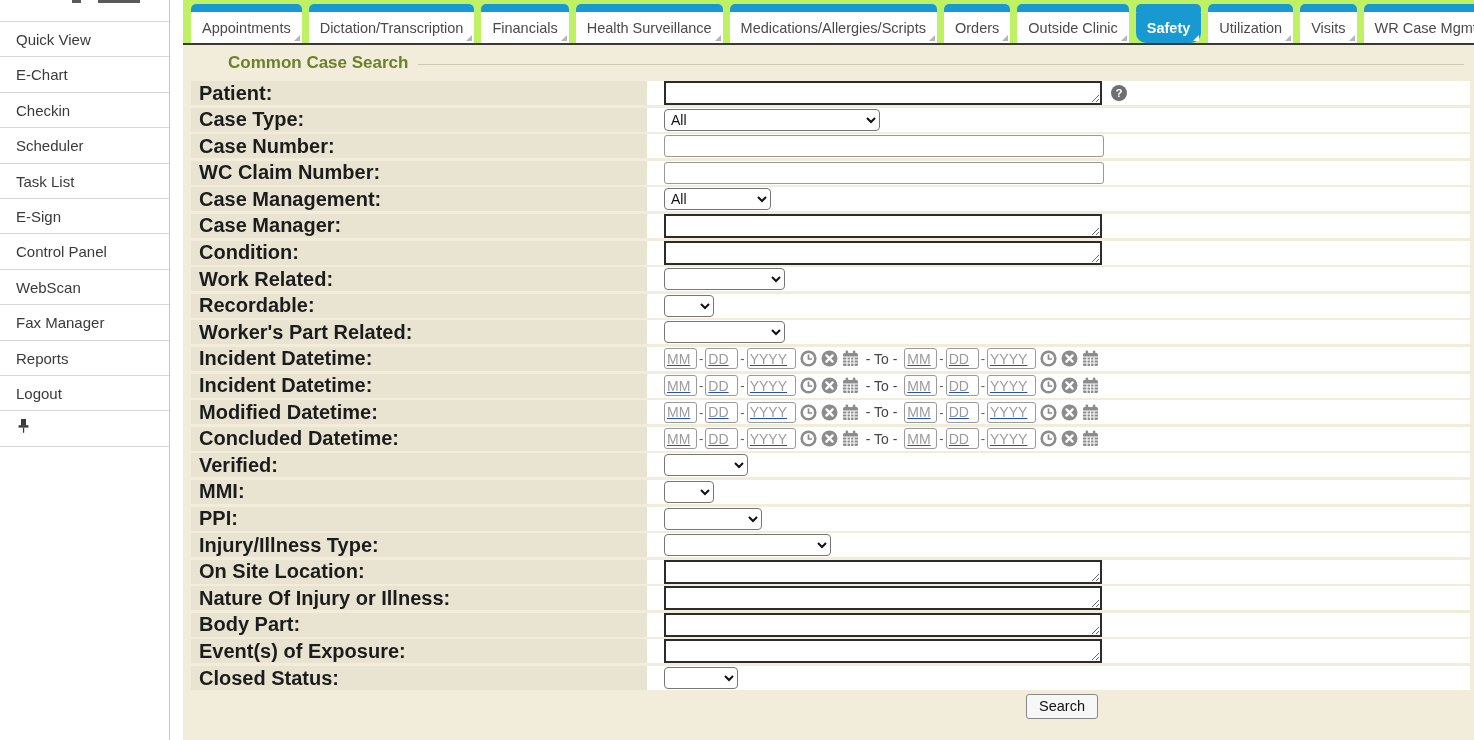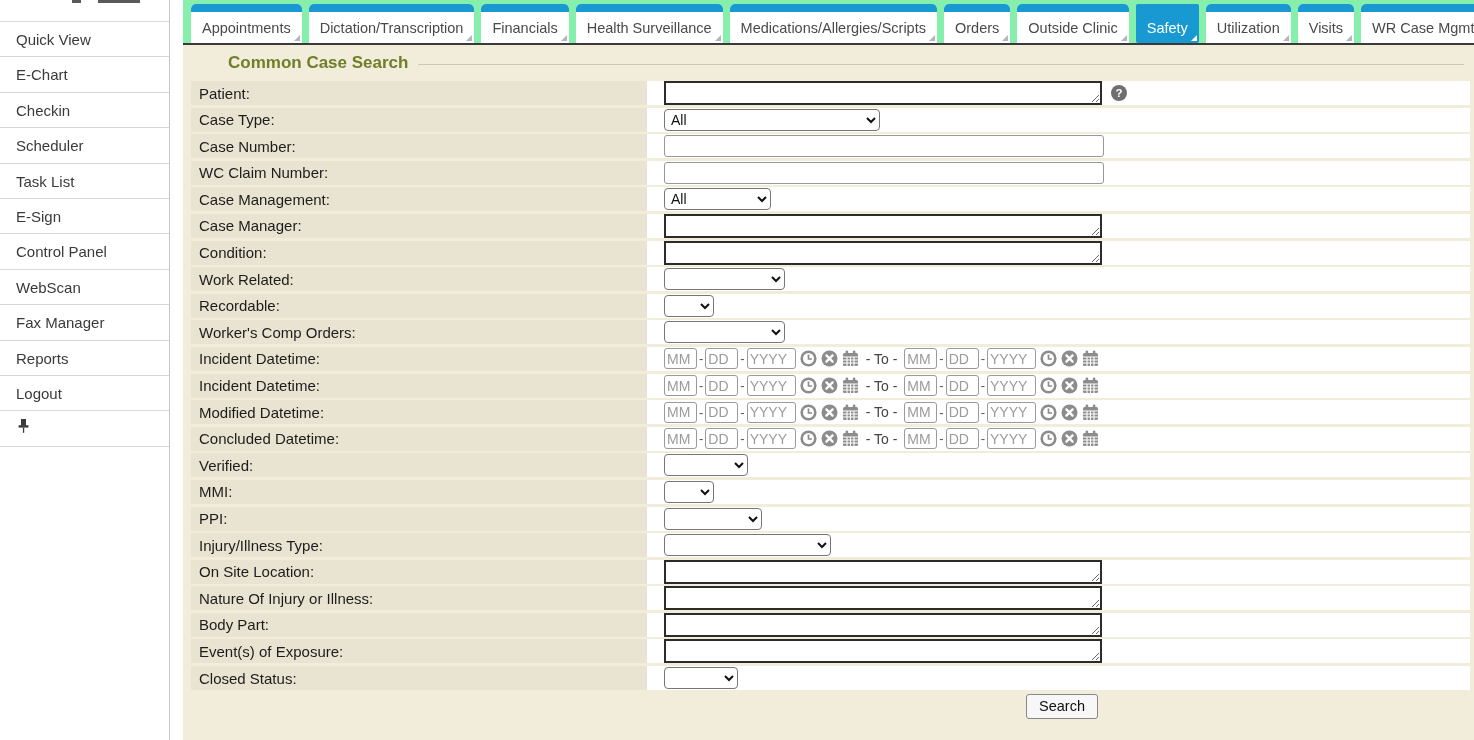--- a/index.html
+++ b/index.html
@@ -15,52 +15,52 @@
   .sidebar{width:170px;flex:0 0 170px;background:#fff;border-right:1px solid #c6c6c6;}
   .sidebar-frag{height:22px;border-bottom:1px solid #d8d8d8;position:relative;overflow:hidden;}
   .frag-a{position:absolute;top:0;left:72px;width:9px;height:3px;background:#5a5a5a;}
   .frag-b{position:absolute;top:0;left:98px;width:42px;height:3px;background:#5a5a5a;}
   .sidebar-item{height:35.4px;line-height:35.4px;padding-left:16px;border-bottom:1px solid #d8d8d8;
     font-size:15px;color:#3a3a3a;cursor:pointer;white-space:nowrap;overflow:hidden;}
   .sidebar-pin{display:flex;align-items:center;}
 
   
   .main{flex:1;display:flex;flex-direction:column;min-width:0;}
-  .tabbar{height:43px;flex:0 0 43px;background:#86efac;display:flex;align-items:flex-end;
+  .tabbar{height:43px;flex:0 0 43px;background:#bef264;display:flex;align-items:flex-end;
     padding-left:8px;overflow:hidden;white-space:nowrap;}
   .tab{flex:0 0 auto;height:39px;background:#fff;border-radius:5px 5px 0 0;margin-right:7px;
     position:relative;display:flex;align-items:center;padding:8px 11px 0 11px;
     font-size:14.5px;color:#4a4a4a;cursor:pointer;}
   .tab::before{content:"";position:absolute;top:0;left:0;right:0;height:8px;
     background:var(--tab-blue);border-radius:5px 5px 0 0;}
   .tab::after{content:"";position:absolute;bottom:2px;right:2px;width:0;height:0;
     border-left:6px solid transparent;border-bottom:6px solid #b5b5b5;}
-  .tab.selected{background:var(--tab-blue);color:#fff;font-weight:normal;border-radius:2px;}
+  .tab.selected{background:var(--tab-blue);color:#fff;font-weight:bold;border-radius:10px;}
   .tab.selected::after{border-bottom-color:#fff;}
   .tab-underline{height:2px;flex:0 0 2px;background:var(--underline);}
 
   
   .content{flex:1;background:var(--content-bg);padding:0 4px 0 8px;overflow:hidden;}
   .form-header{display:flex;align-items:center;height:36px;padding-left:9px;}
   .form-title{font-size:17px;font-weight:bold;color:var(--title-green);white-space:nowrap;margin-left:28px;}
   .header-rule{flex:1;height:1px;background:#ccc8b2;margin:2px 6px 0 10px;}
 
   .row{display:flex;height:24px;margin-bottom:2.6px;}
-  .row-label{flex:0 0 456px;width:456px;background:var(--label-bg);font-size:15px;color:#1c1c1c;
-    display:flex;align-items:center;padding-left:8px;white-space:nowrap;overflow:hidden;}
+  .row-label{flex:0 0 456px;width:456px;background:var(--label-bg);font-size:20px;color:#1c1c1c;
+    display:flex;align-items:center;padding-left:8px;white-space:nowrap;overflow:hidden;font-weight:bold;}
   .row-field{flex:1;background:#fff;display:flex;align-items:center;padding-left:17px;min-width:0;}
 
   .ta{height:24px;border:2px solid #2b2b2b;background:#fff;resize:both;overflow:hidden;
     font:14px "Liberation Sans",sans-serif;padding:1px 3px;}
   .ti{height:22px;border:1px solid #999;border-radius:3px;background:#fff;
     font:14px "Liberation Sans",sans-serif;padding:0 3px;}
   .sel{height:22px;border:1px solid #767676;border-radius:4px;background:#fff;
     font:14px "Liberation Sans",sans-serif;padding-left:2px;color:#111;}
   .dt-input{width:33px;height:21px;border:1px solid #9a9a9a;border-radius:3px;
-    font:14px "Liberation Sans",sans-serif;color:#b91c1c;padding:8px 2px;background:#fff;}
+    font:14px "Liberation Sans",sans-serif;color:#1d4ed8;padding:8px 2px;background:#fff;text-decoration:underline;}
   .dt-input::placeholder{color:#9b9b9b;opacity:1;}
   .dt-yyyy{width:49px;}
   .dt-dash{color:#555;font-size:13px;margin:0 2px;}
   .dt-to{color:#444;font-size:14px;margin:0 7px;white-space:nowrap;}
   .icon-btn{display:inline-flex;margin-left:4px;cursor:pointer;line-height:0;}
   .icon-btn:first-of-type{margin-left:7px;}
   .help-btn{display:inline-flex;margin-left:9px;cursor:pointer;line-height:0;}
 
   .search-row{position:relative;height:26px;margin-top:2px;}
   .search-btn{position:absolute;left:835px;top:1px;font:14.5px "Liberation Sans",sans-serif;
@@ -196,21 +196,21 @@
               <select class="sel" style="width: 121px;"><option></option></select>
             </div>
           </div>
           <div class="row">
             <div class="row-label">Recordable:</div>
             <div class="row-field">
               <select class="sel" style="width: 50px;"><option></option></select>
             </div>
           </div>
           <div class="row">
-            <div class="row-label">Worker's Comp Orders:</div>
+            <div class="row-label">Worker's Part Related:</div>
             <div class="row-field">
               <select class="sel" style="width: 121px;"><option></option></select>
             </div>
           </div>
           <div class="row">
             <div class="row-label">Incident Datetime:</div>
             <div class="row-field">
               <input class="dt-input" placeholder="MM" style="">
               <span class="dt-dash">-</span>
               <input class="dt-input" placeholder="DD" style="">

